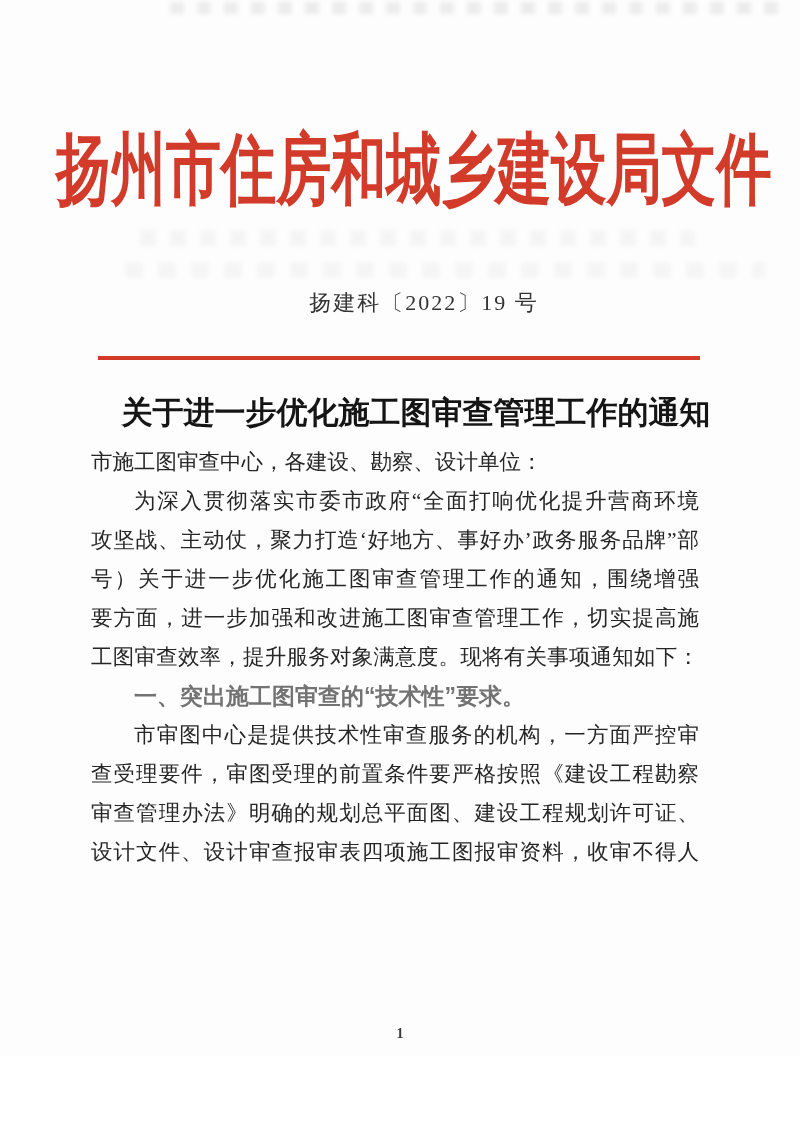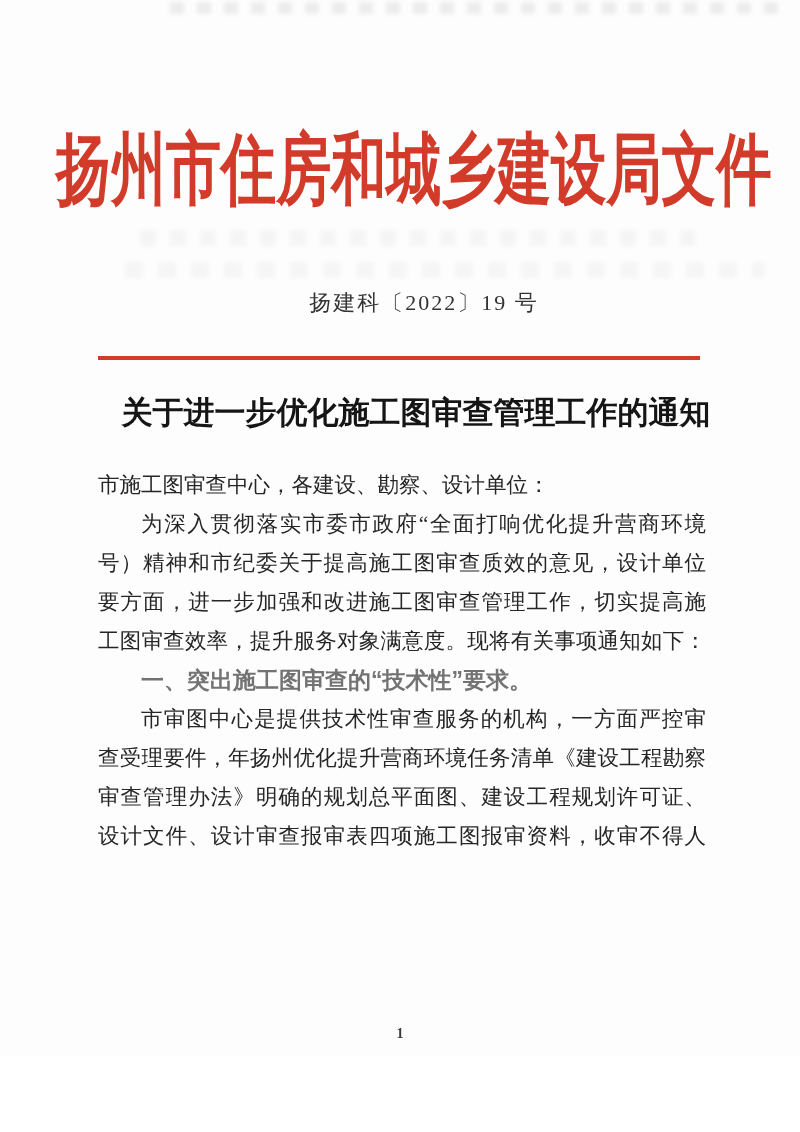--- a/index.html
+++ b/index.html
@@ -62,23 +62,22 @@
     text-align: center;
     font-size: 31px;
     font-weight: 700;
     color: #151515;
   }
 
   
   .body-text {
     position: absolute;
     top: 443px;
-    left: 98px;
+    left: 91px;
     width: 608px;
-    margin-top: 23px;
   }
 
   .line {
     font-size: 21.5px;
     line-height: 39px;
     height: 39px;
     overflow: hidden;
     white-space: nowrap;
     color: #262626;
   }
@@ -151,26 +150,27 @@
 
   <div class="doc-number">扬建科〔2022〕19 号</div>
 
   <div class="red-line"></div>
 
   <h1 class="doc-title">关于进一步优化施工图审查管理工作的通知</h1>
 
   <div class="body-text">
       <div class="line">市施工图审查中心，各建设、勘察、设计单位：</div>
       <div class="line fill indent">为深入贯彻落实市委市政府“全面打响优化提升营商环境</div>
-      <div class="line fill">号）精神和市纪委关于提高施工图审查质效的意见，设计单位</div>
+      <div class="line fill">攻坚战、主动仗，聚力打造‘好地方、事好办’政务服务品牌”部</div>
+      <div class="line fill">号）关于进一步优化施工图审查管理工作的通知，围绕增强</div>
       <div class="line fill">要方面，进一步加强和改进施工图审查管理工作，切实提高施</div>
       <div class="line fill">工图审查效率，提升服务对象满意度。现将有关事项通知如下：</div>
       <div class="line indent bold">一、突出施工图审查的“技术性”要求。</div>
       <div class="line fill indent">市审图中心是提供技术性审查服务的机构，一方面严控审</div>
-      <div class="line fill">查受理要件，年扬州优化提升营商环境任务清单《建设工程勘察</div>
+      <div class="line fill">查受理要件，审图受理的前置条件要严格按照《建设工程勘察</div>
       <div class="line fill">审查管理办法》明确的规划总平面图、建设工程规划许可证、</div>
       <div class="line fill">设计文件、设计审查报审表四项施工图报审资料，收审不得人</div>
     </div>
 
   <div class="page-number">1</div>
 
   <div class="artifact artifact-bottom"></div>
 
 </div>
 

